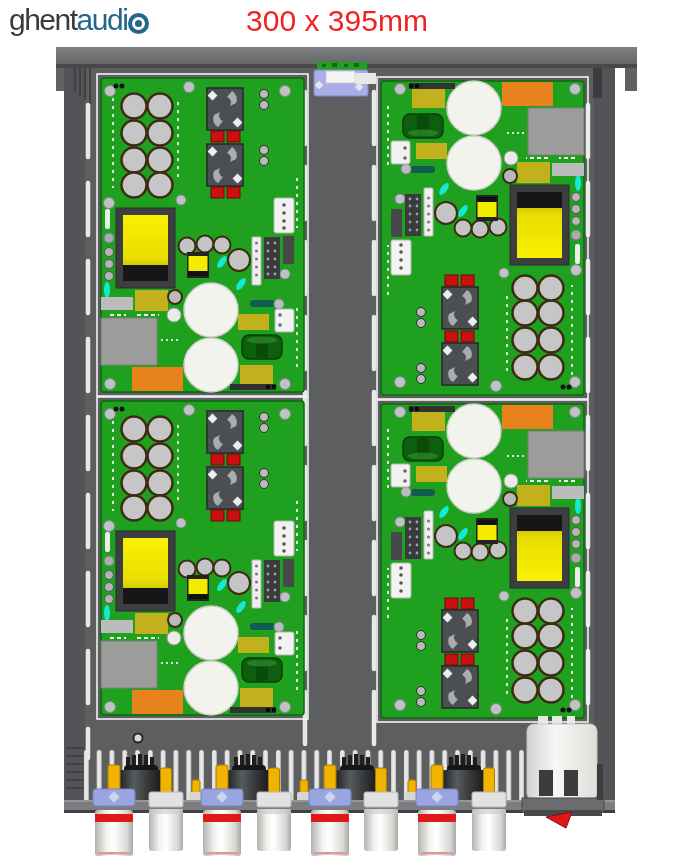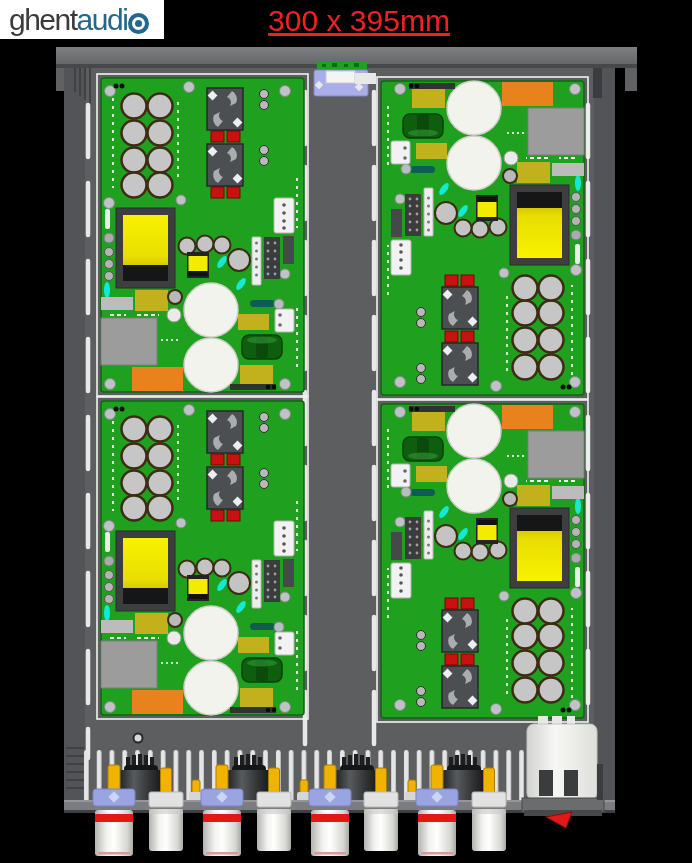--- a/index.html
+++ b/index.html
@@ -1,29 +1,29 @@
 <!DOCTYPE html>
 <html><head>
 <meta charset="utf-8">
 <style>
   html,body{margin:0;padding:0;background:#e9ebf1;}
-  .stage{position:relative;width:692px;height:863px;background:#000000;overflow:hidden;
+  .stage{position:relative;width:692px;height:863px;background:#ffffff;overflow:hidden;
          font-family:"Liberation Sans",sans-serif;}
   .scene{position:absolute;left:0;top:0;}
   .logo-box{position:absolute;left:0;top:0;width:164px;height:39px;background:#ffffff;
             display:flex;align-items:center;padding-left:9px;box-sizing:border-box;
             font-size:30px;font-weight:400;letter-spacing:-1.5px;line-height:1;}
   .logo-ghent{color:#3b3b3b;}
   .logo-audi{color:#24668c;}
   .logo-o{display:inline-flex;align-items:center;justify-content:center;
           width:13px;height:13px;border:4px solid #24668c;border-radius:50%;
           margin-left:1px;margin-top:7px;}
   .logo-o-dot{width:7px;height:7px;border-radius:50%;background:#24668c;}
-  .dim-label{position:absolute;left:244px;top:4px;width:230px;text-align:center;
-             font-size:30px;color:#ee2222;text-decoration:underline;}
+  .dim-label{position:absolute;left:222px;top:4px;width:230px;text-align:center;
+             font-size:30px;color:#ee2222;}
 </style>
 </head>
 <body>
 
 <div class="stage">
 
 <svg class="scene" width="692" height="863" viewBox="0 0 692 863">
   <defs>
     <linearGradient id="gradBar" x1="0" y1="0" x2="0" y2="1">
       <stop offset="0" stop-color="#7d7f81"></stop>

